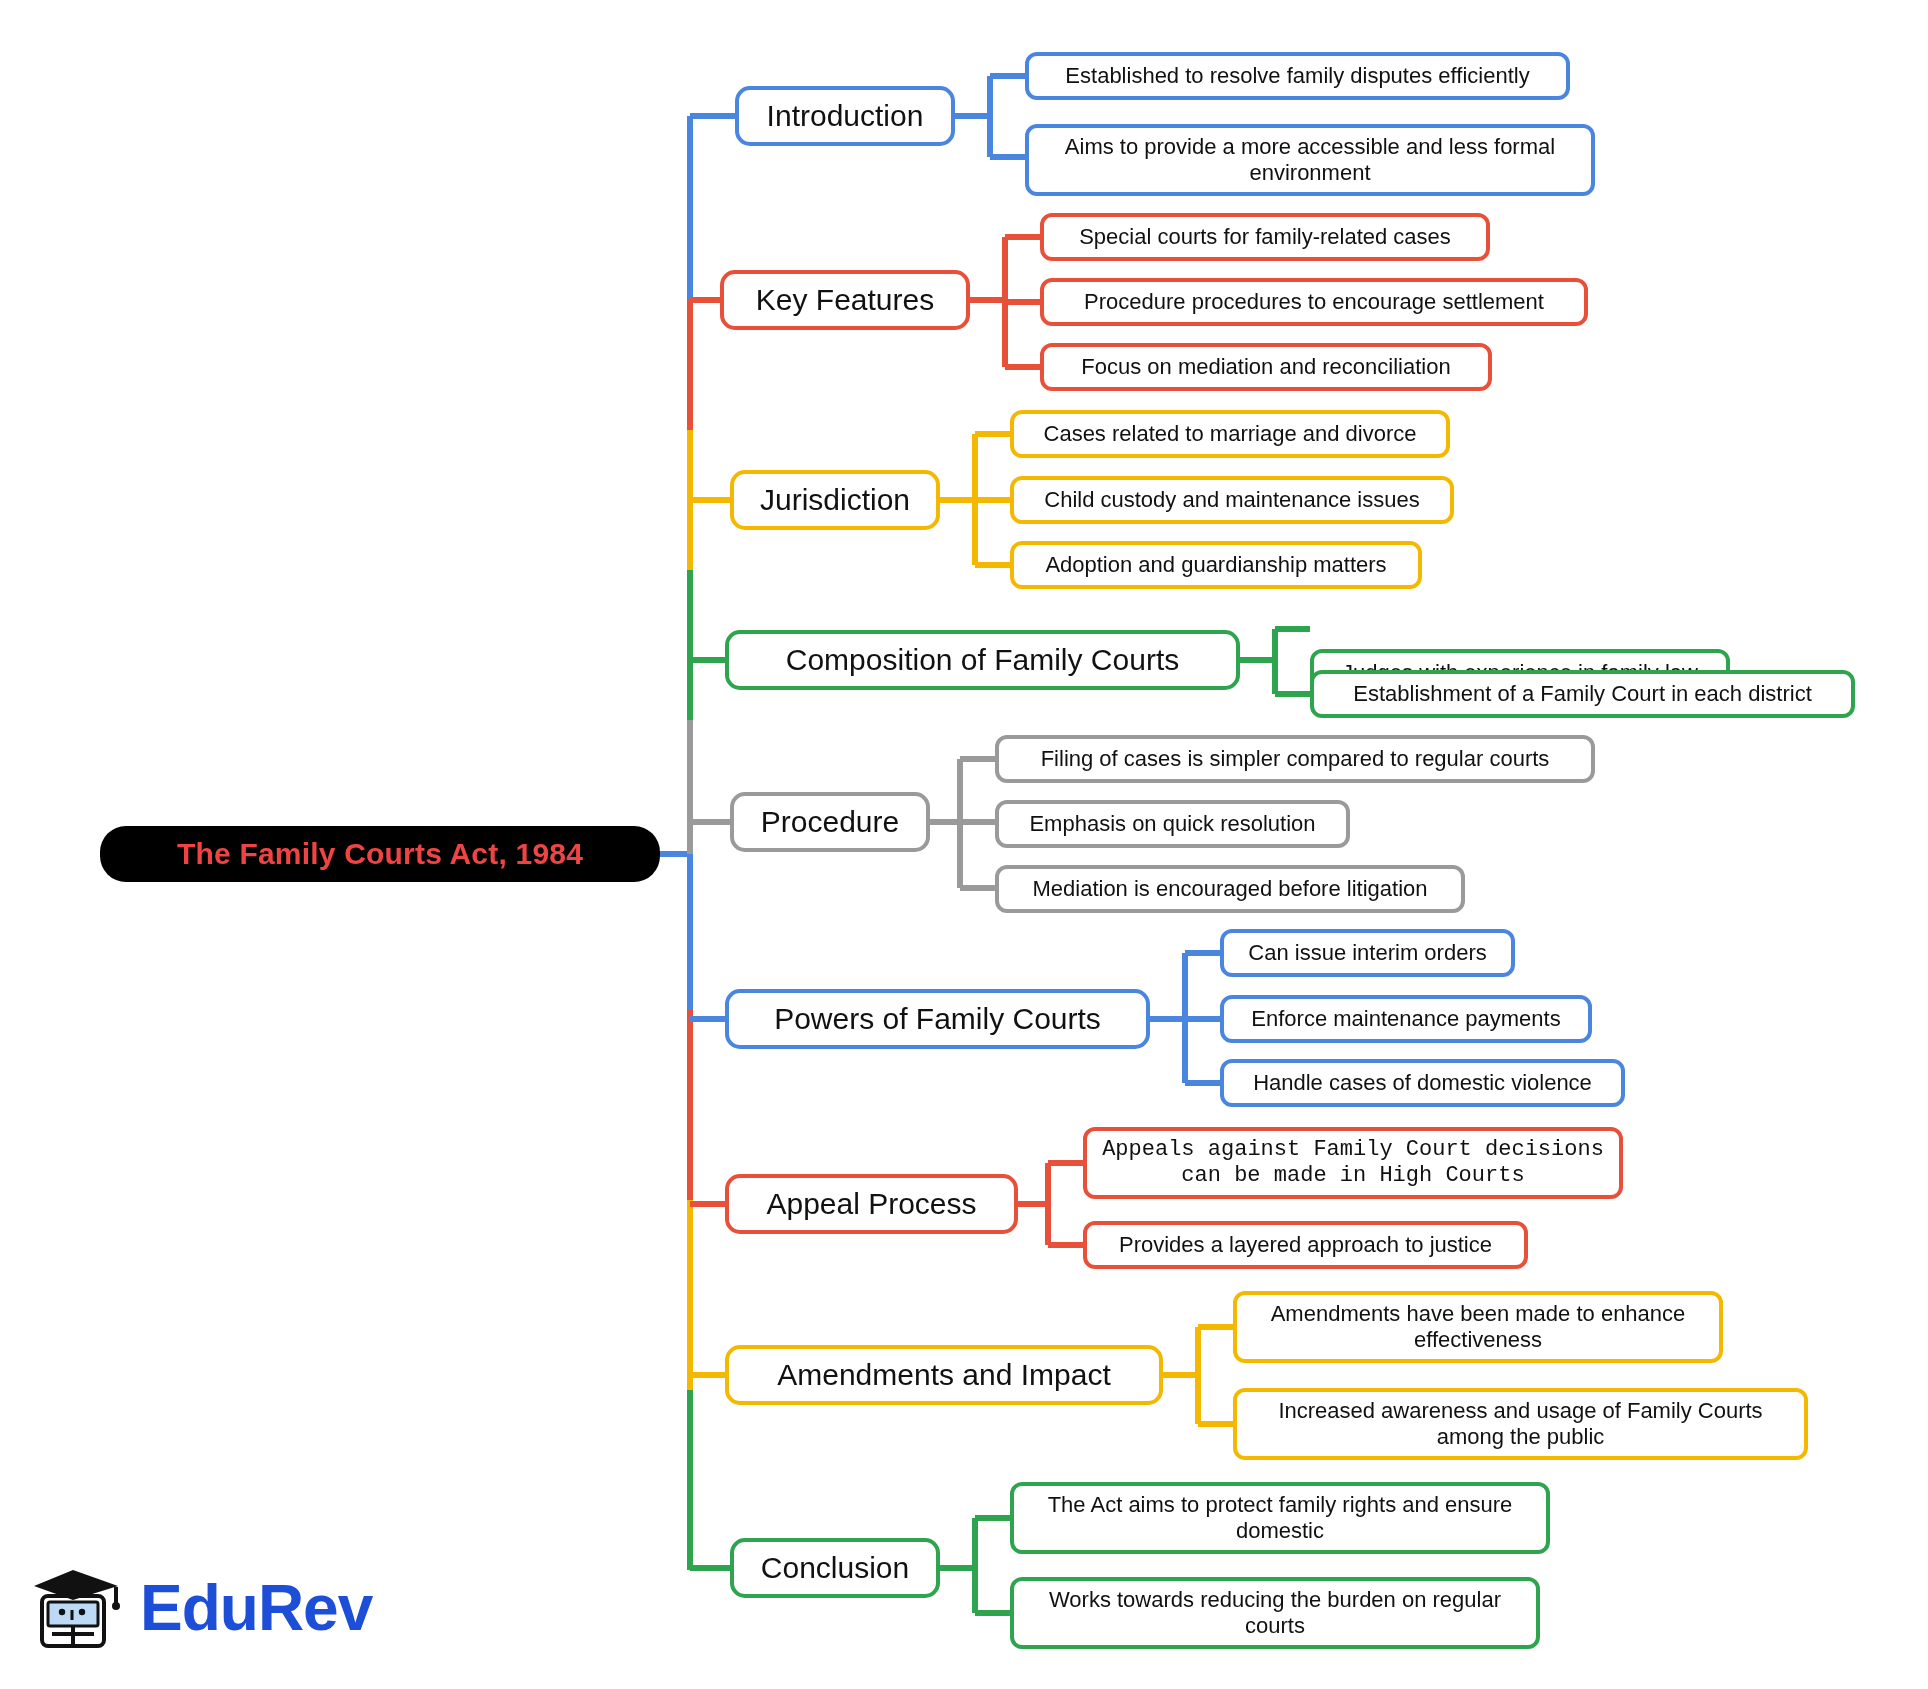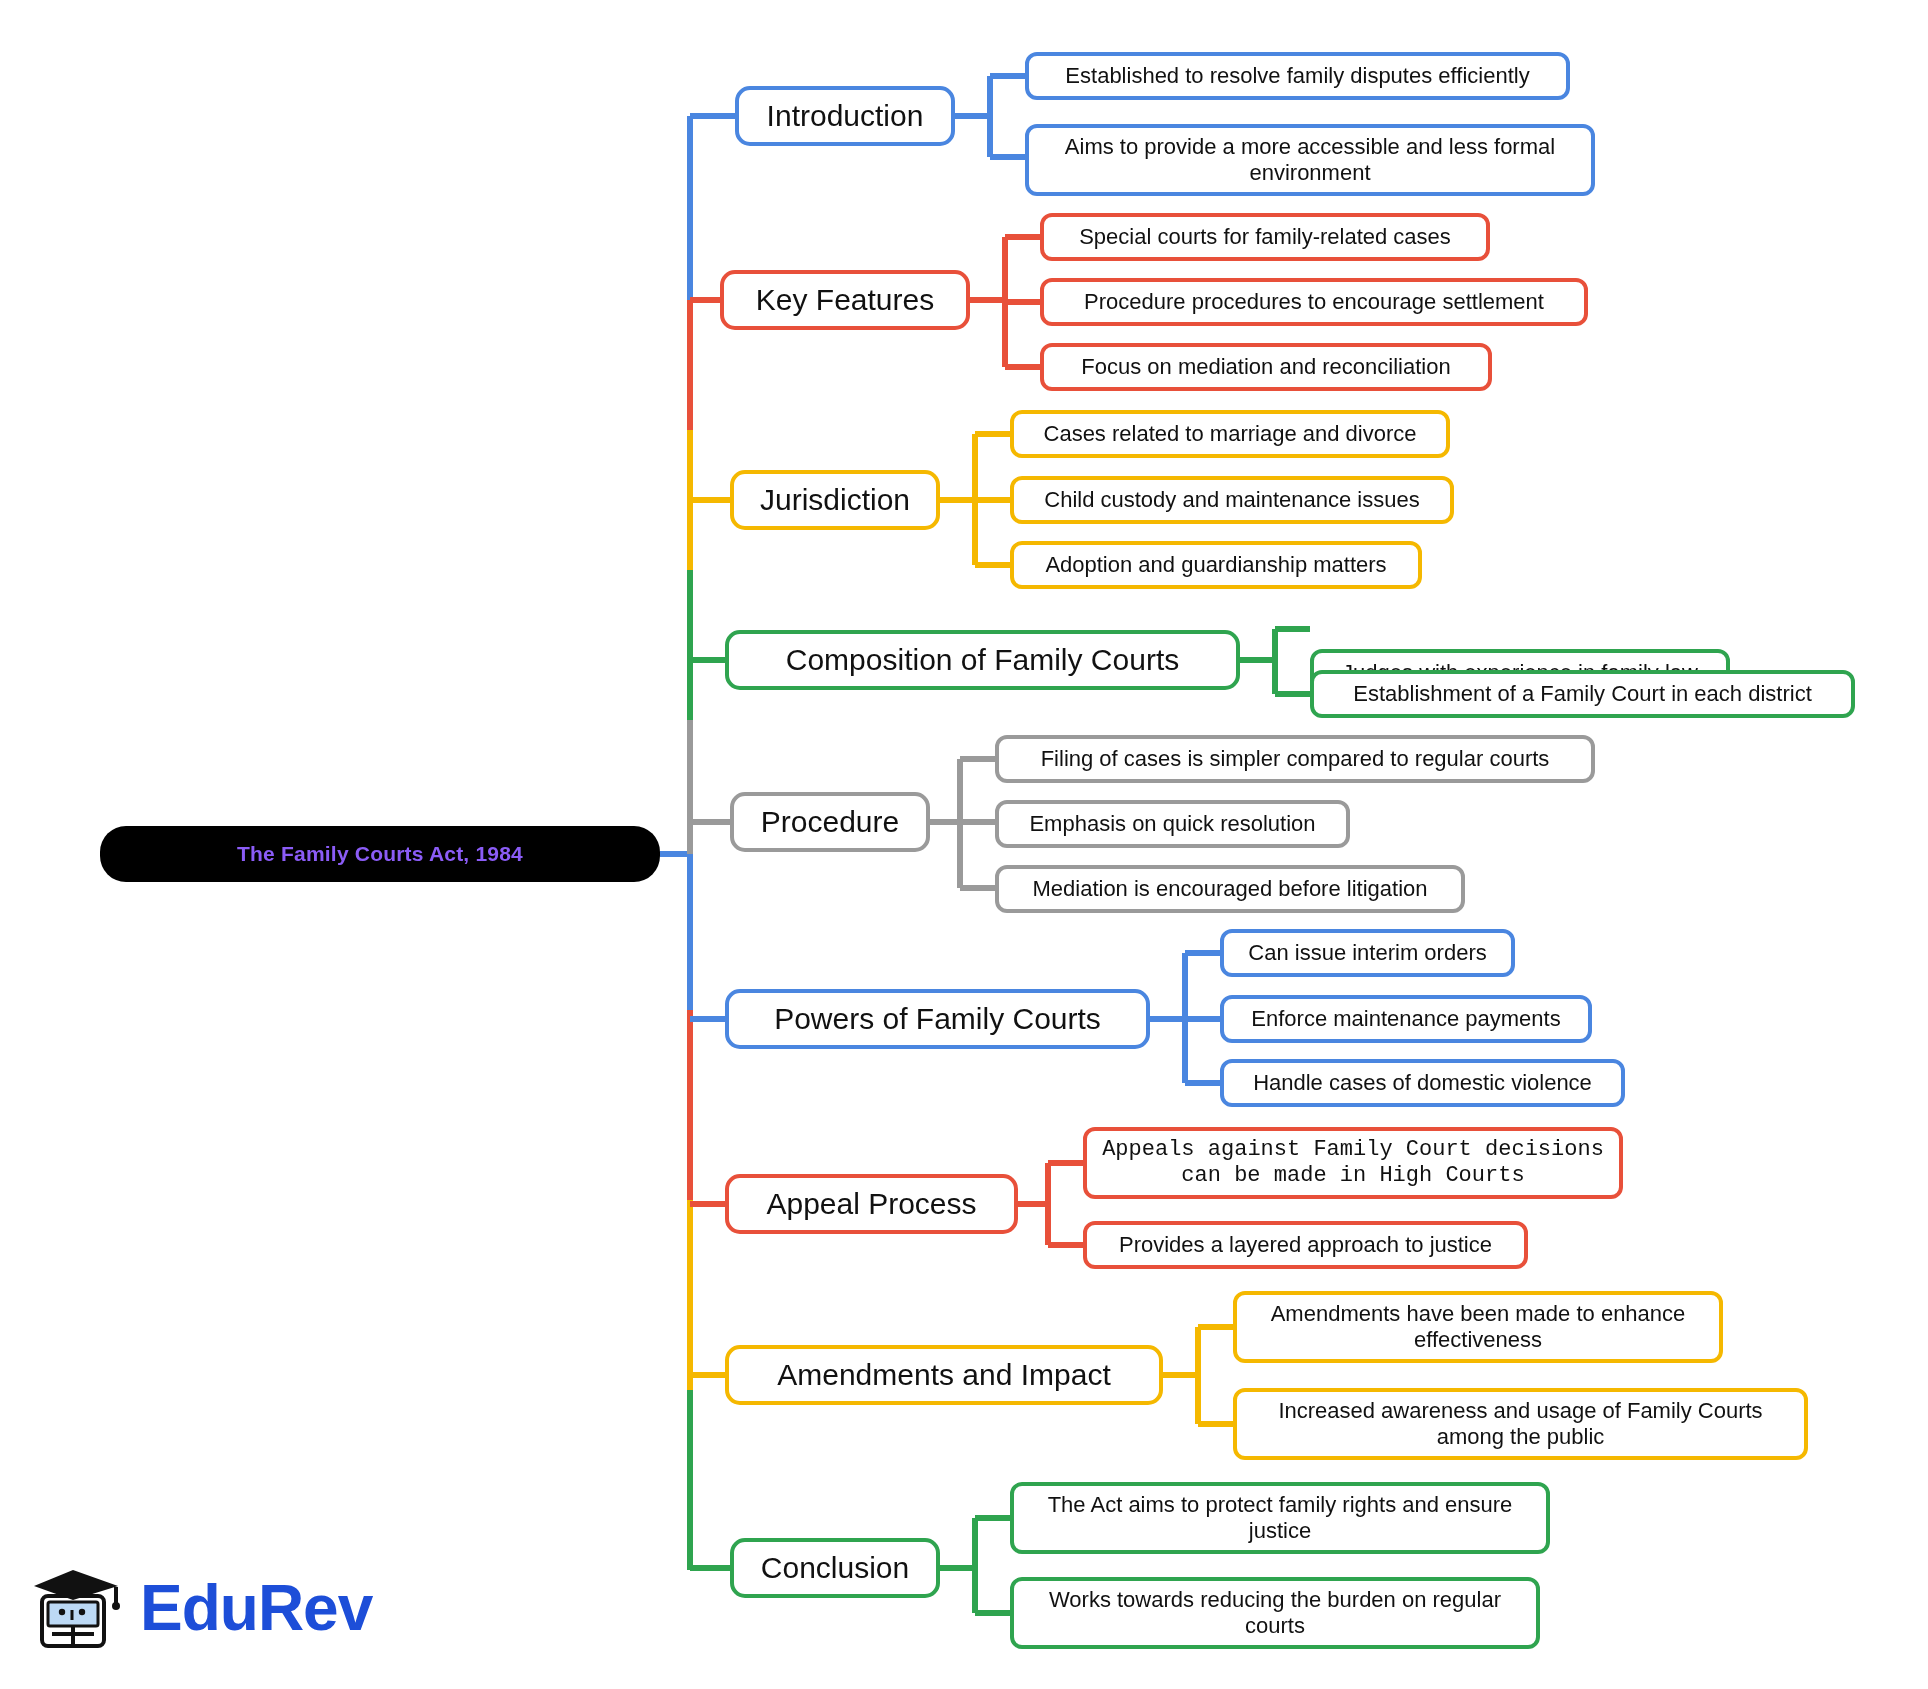--- a/index.html
+++ b/index.html
@@ -34,24 +34,24 @@
     align-items: center;
     justify-content: center;
     text-align: center;
     background: #ffffff;
     border-style: solid;
     line-height: 1.18;
     color: #111111;
   }
   .root {
     background: #000000;
-    color: #8b5cf6;
+    color: #ef4444;
     border: none;
     border-radius: 26px;
-    font-size: 21px;
+    font-size: 30px;
     font-weight: bold;
     letter-spacing: 0.2px;
     padding: 0 22px;
   }
   .branch {
     border-width: 4px;
     border-radius: 15px;
     font-size: 30px;
     padding: 0 2px;
     white-space: nowrap;
@@ -257,21 +257,21 @@
     <span>Amendments have been made to enhance effectiveness</span>
   </div>
   <div class="node leaf" style="left:1233px; top:1388px; width:575px; height:72px; border-color:#f5b800;">
     <span>Increased awareness and usage of Family Courts among the public</span>
   </div>
 
   <div class="node branch" style="left:730px; top:1538px; width:210px; height:60px; border-color:#2fa44f;">
     <span>Conclusion</span>
   </div>
   <div class="node leaf" style="left:1010px; top:1482px; width:540px; height:72px; border-color:#2fa44f;">
-    <span>The Act aims to protect family rights and ensure justice</span>
+    <span>The Act aims to protect family rights and ensure domestic</span>
   </div>
   <div class="node leaf" style="left:1010px; top:1577px; width:530px; height:72px; border-color:#2fa44f;">
     <span>Works towards reducing the burden on regular courts</span>
   </div>
 
   <div class="logo-wrap">
     <div class="logo-mark">
       <svg viewBox="0 0 96 96" width="96" height="96">
 
         <rect x="12" y="36" width="62" height="50" rx="6" fill="#ffffff" stroke="#111111" stroke-width="4"></rect>

